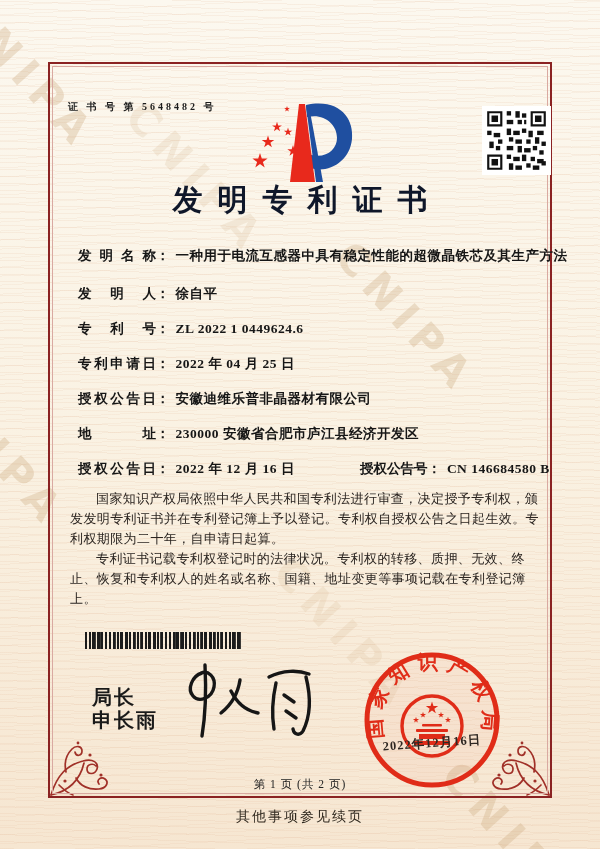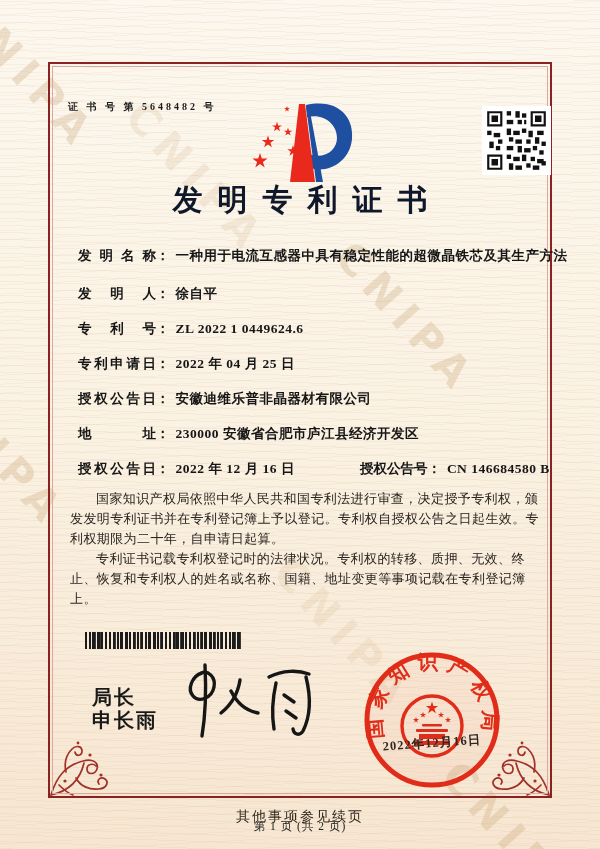--- a/index.html
+++ b/index.html
@@ -52,21 +52,21 @@
   .director{position:absolute;left:84px;top:686px;font-size:20px;font-weight:700;
             color:#1a1a1a;letter-spacing:2px;line-height:23px;margin-left:8px;}
   .signature{position:absolute;left:172px;top:660px;}
   
   .seal{position:absolute;left:362px;top:650px;width:140px;height:140px;}
   .seal-date{position:absolute;left:366px;top:735px;width:132px;text-align:center;
              font-size:12.5px;font-weight:700;color:#2e2722;letter-spacing:1px;
              transform:rotate(-4deg);}
   
   .page-info{position:absolute;left:0;right:0;top:777px;text-align:center;
-             font-size:11.5px;color:#222;letter-spacing:1px;margin-top:42px;}
+             font-size:11.5px;color:#222;letter-spacing:1px;}
   .footer-note{position:absolute;left:0;right:0;top:808px;text-align:center;
                font-size:14px;color:#30291f;letter-spacing:2px;}
 </style>
 </head>
 <body>
 
 <div class="page">
 
   <div class="wm" style="left:-18px;top:-12px;">CNIPA</div>
   <div class="wm" style="left:152px;top:92px;opacity:.55;">CNIPA</div>

